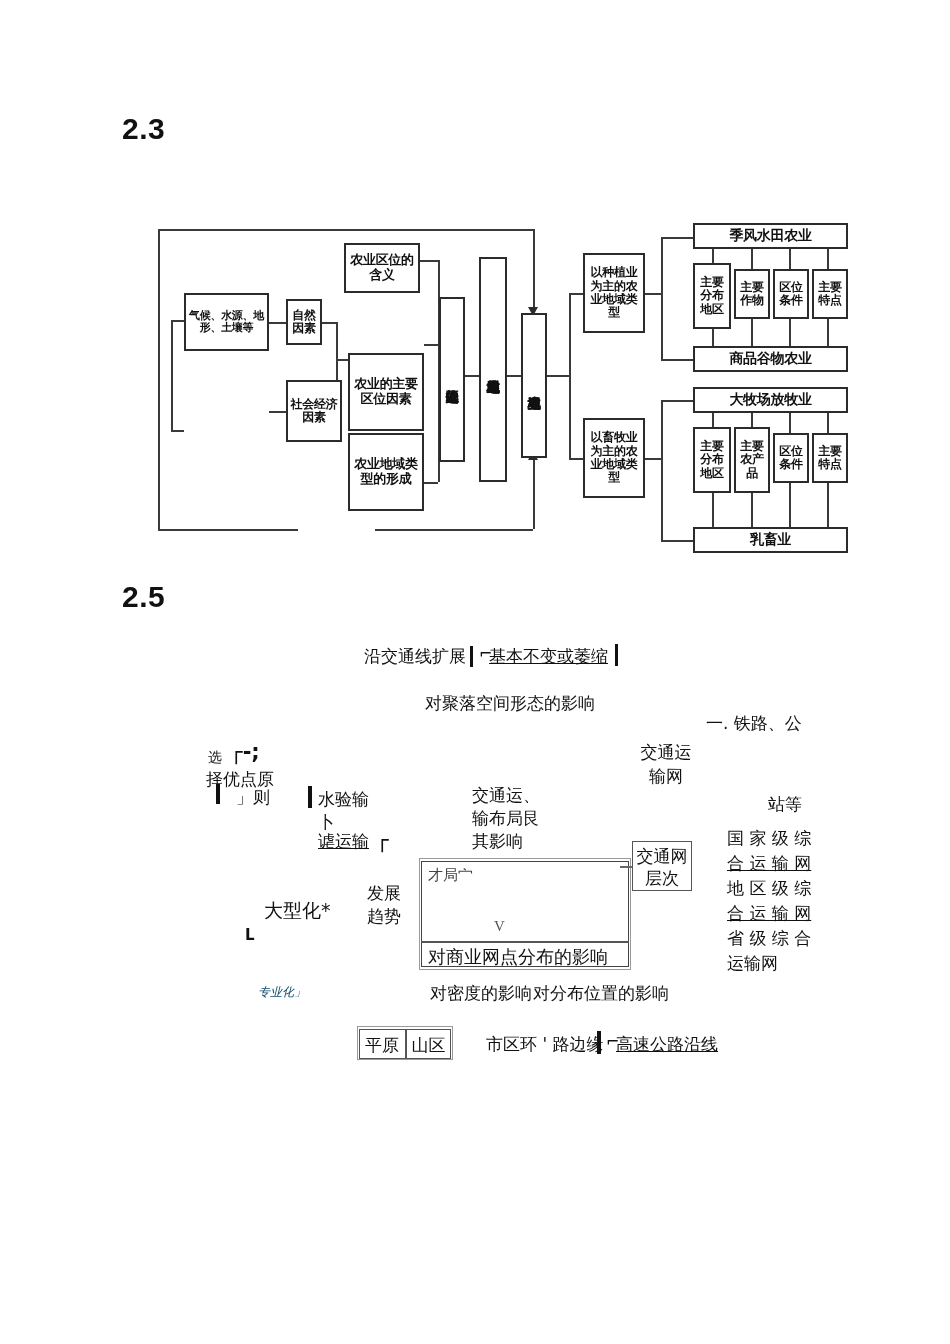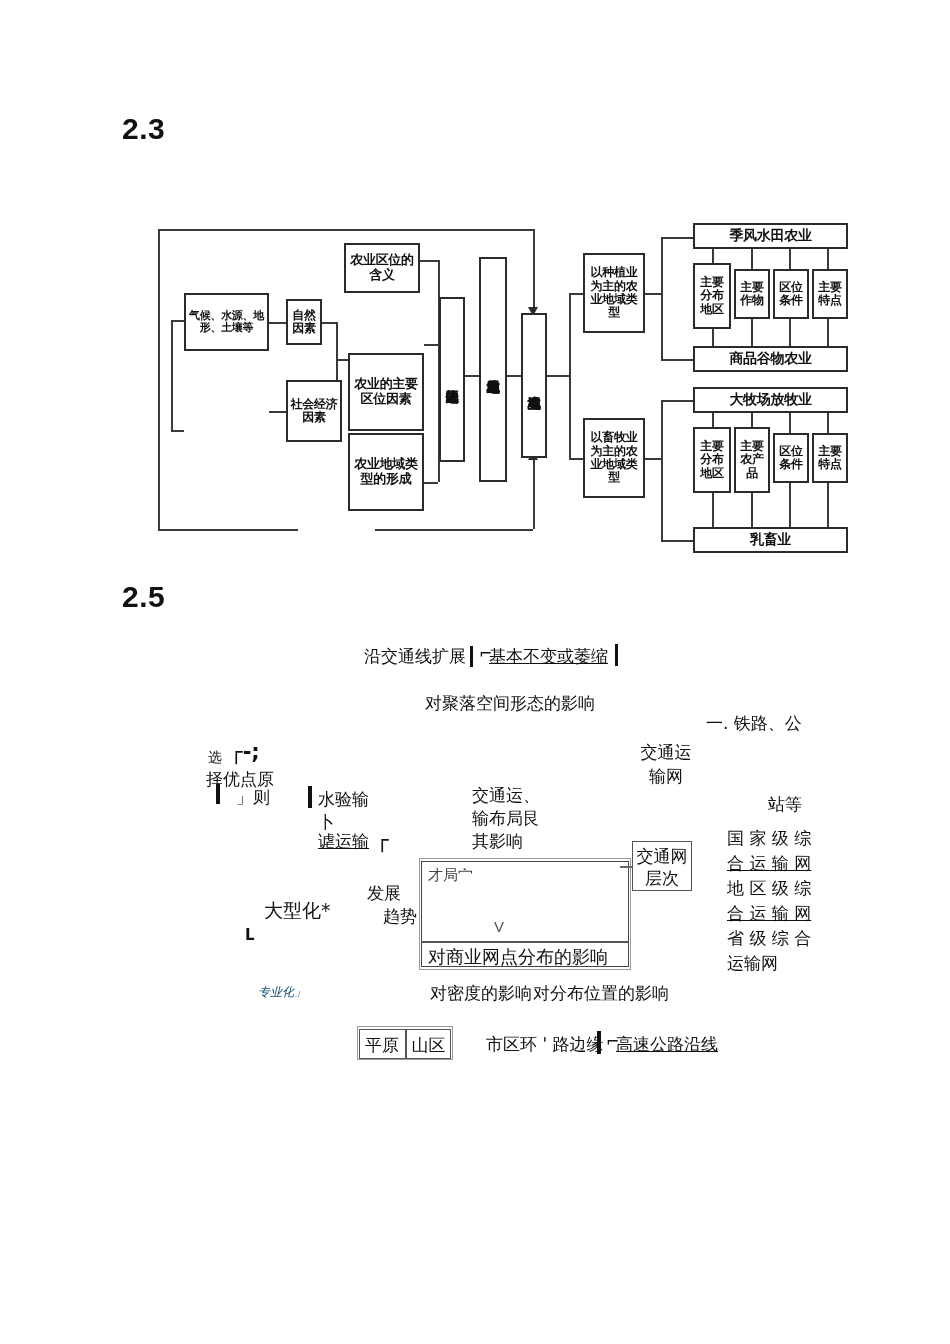--- a/index.html
+++ b/index.html
@@ -49,21 +49,21 @@
   }
   .t25.u{text-decoration:underline;}
   .t25.ctr{text-align:center;}
   .t25.small{font-size:12px;}
   .t25.big{font-size:19px;}
   .bar{position:absolute;background:#111;width:3px;}
   .frame{position:absolute;box-sizing:border-box;border:1.5px solid #9a9a9a;background:#fff;}
   .frame2{position:absolute;box-sizing:border-box;border:1.5px solid #444;background:#fff;}
   .boxtxt{
     position:absolute;font-size:17px;color:#111;white-space:nowrap;
-    font-family:Liberation Sans, sans-serif;
+    font-family:Liberation Serif, serif;
   }
   .vdiv{position:absolute;background:#555;width:1.5px;}
   .hdiv{position:absolute;background:#555;height:1.5px;}
 </style>
 </head>
 <body>
 
 <div class="page">
 
   <div class="abs sec-num" style="left:122px;top:112px;">2.3</div>
@@ -196,21 +196,21 @@
     <div class="t25" style="left:318px;top:788px;">水验输</div>
     <div class="t25" style="left:318px;top:811px;">卜</div>
     <div class="t25 u" style="left:318px;top:830px;">谑运输</div>
     <div class="t25 big" style="left:376px;top:826px;font-weight:bold;font-size:21px;">┌</div>
 
     <div class="t25" style="left:472px;top:784px;">交通运、</div>
     <div class="t25" style="left:472px;top:807px;">输布局艮</div>
     <div class="t25" style="left:472px;top:830px;">其影响</div>
 
     <div class="t25 ctr" style="left:360px;top:882px;width:48px;">发展</div>
-    <div class="t25 ctr" style="left:376px;top:905px;width:48px;">趋势</div>
+    <div class="t25 ctr" style="left:360px;top:905px;width:48px;">趋势</div>
 
     <div class="t25 big" style="left:264px;top:898px;font-size:19px;">大型化*</div>
     <div class="t25" style="left:245px;top:925px;font-size:15px;font-weight:bold;">L</div>
     <div class="t25 small" style="left:258px;top:984px;color:#0c4a6e;font-style:italic;">专业化」</div>
 
     <div class="frame" style="left:419px;top:858px;width:212px;height:112px;"></div>
     <div class="frame2" style="left:421px;top:861px;width:208px;height:106px;"></div>
     <div class="boxtxt" style="left:428px;top:866px;font-size:15px;color:#444;">才局宀</div>
     <div class="boxtxt" style="left:494px;top:918px;font-size:15px;color:#555;">V</div>
     <div class="hdiv" style="left:421px;top:941px;width:208px;"></div>

